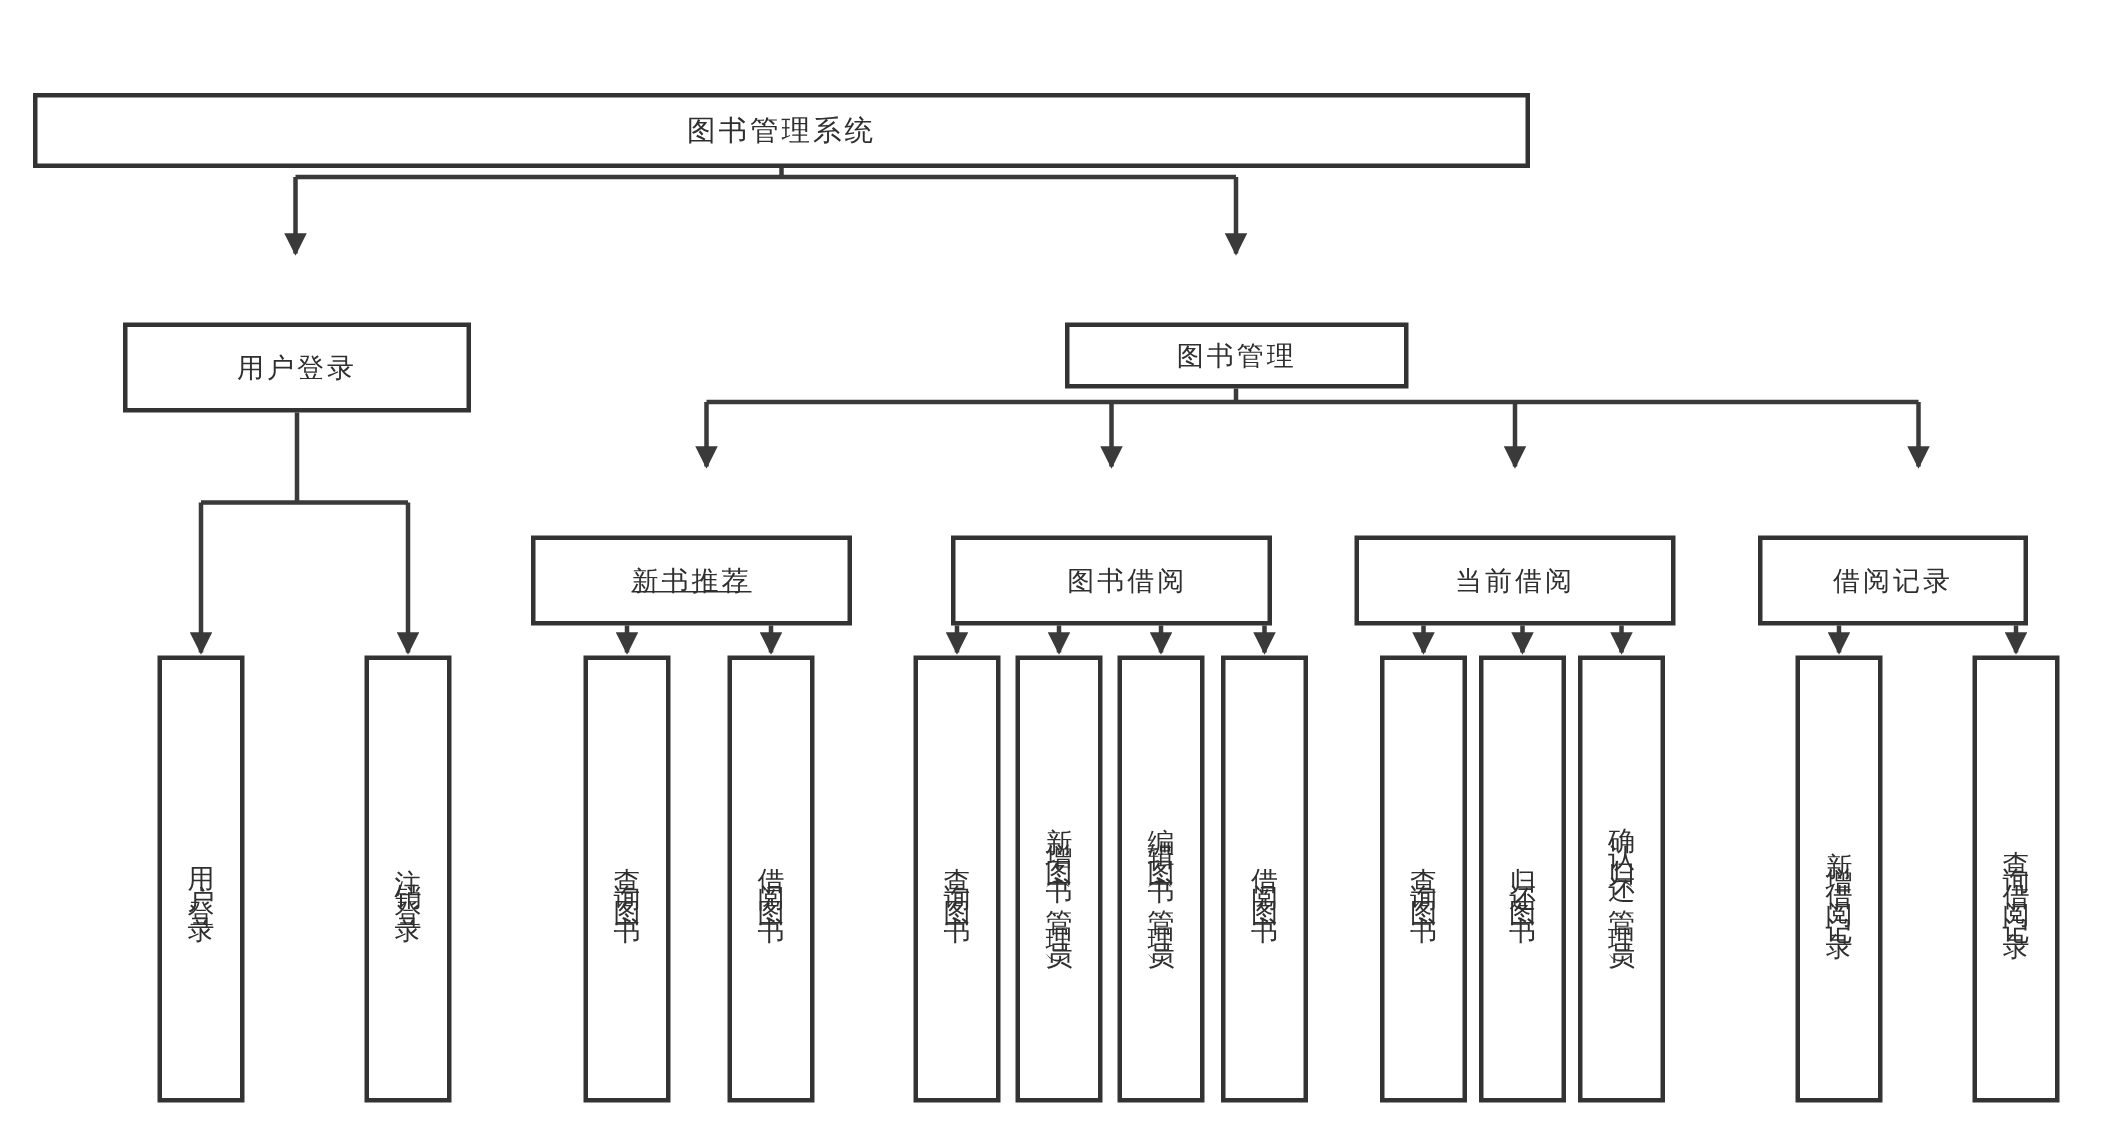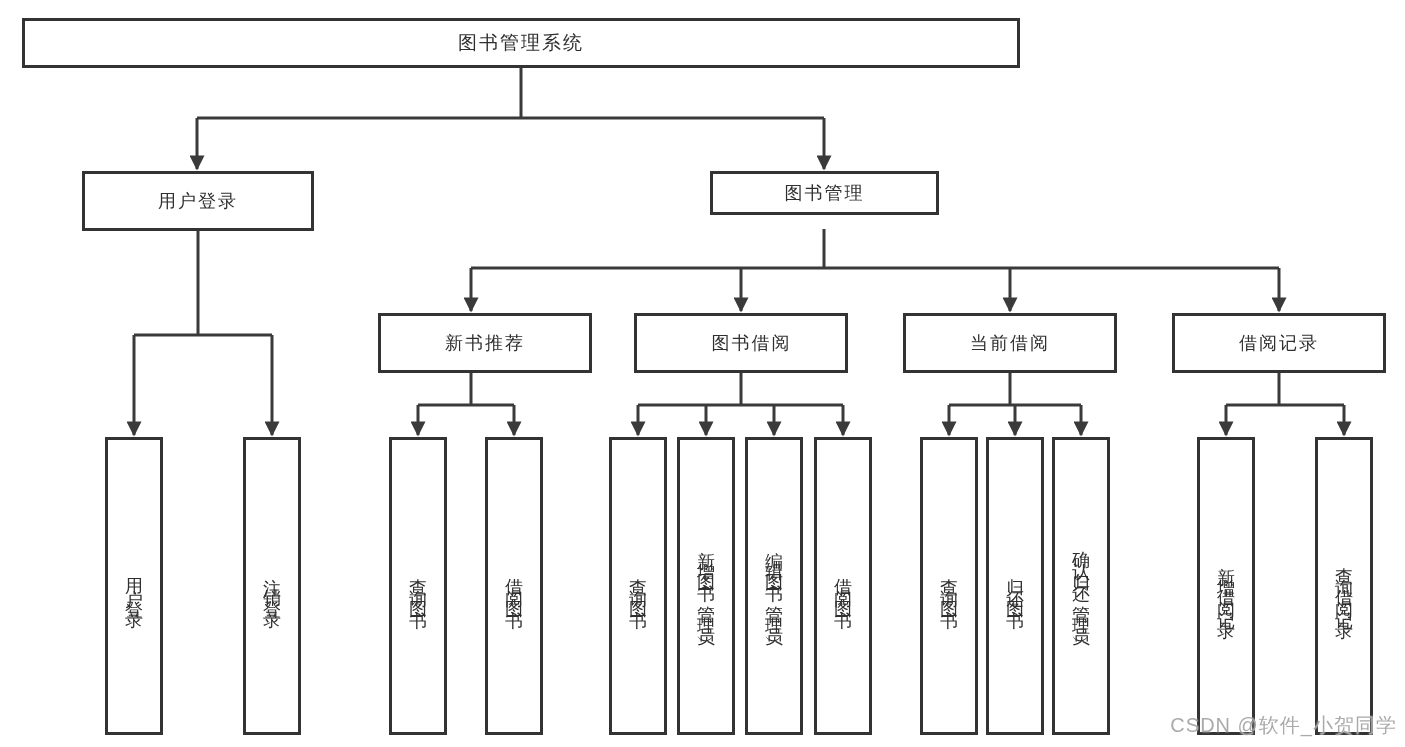--- a/index.html
+++ b/index.html
@@ -28,20 +28,21 @@
     background: #ffffff;
     border: 3px solid #333333;
     display: flex;
     align-items: center;
     justify-content: center;
     color: #2f2f2f;
     font-size: 18px;
     letter-spacing: 2px;
     z-index: 1;
     white-space: nowrap;
+    margin-top: 44px;
   }
   .hbox.root { font-size: 19px; }
   .leaf {
     position: absolute;
     box-sizing: border-box;
     background: #ffffff;
     border: 3px solid #333333;
     display: flex;
     align-items: center;
     justify-content: center;
@@ -108,24 +109,24 @@
       <path d="M1226 405 V435" marker-end="url(#arrowhead)"></path>
       <path d="M1344 405 V435" marker-end="url(#arrowhead)"></path>
     </g>
   </svg>
 
   <div class="hbox root" style="left:22px; top:18px; width:998px; height:50px;">图书管理系统</div>
 
   <div class="hbox" style="left:82px; top:171px; width:232px; height:60px;">用户登录</div>
   <div class="hbox" style="left:710px; top:171px; width:229px; height:44px;">图书管理</div>
 
-  <div class="hbox" style="left:378px; top:313px; width:214px; height:60px;">新书推荐</div>
+  <div class="hbox" style="left:354px; top:313px; width:214px; height:60px;text-decoration:underline;">新书推荐</div>
   <div class="hbox" style="left:634px; top:313px; width:214px; height:60px;padding-left:21px;">图书借阅</div>
   <div class="hbox" style="left:903px; top:313px; width:214px; height:60px;">当前借阅</div>
-  <div class="hbox" style="left:1172px; top:313px; width:214px; height:60px;">借阅记录</div>
+  <div class="hbox" style="left:1172px; top:313px; width:180px; height:60px;">借阅记录</div>
 
   <div class="leaf" style="left:105px; top:437px; width:58px; height:298px;">
     <span>用户登录</span>
   </div>
   <div class="leaf" style="left:243px; top:437px; width:58px; height:298px;">
     <span>注销登录</span>
   </div>
 
   <div class="leaf" style="left:389px; top:437px; width:58px; height:298px;">
     <span>查询图书</span>
@@ -157,15 +158,14 @@
     <span>确认归还（管理员）</span>
   </div>
 
   <div class="leaf" style="left:1197px; top:437px; width:58px; height:298px;">
     <span>新增借阅记录</span>
   </div>
   <div class="leaf" style="left:1315px; top:437px; width:58px; height:298px;">
     <span>查询借阅记录</span>
   </div>
 
-  <div class="watermark">CSDN @软件_小贺同学</div>
 
 </div>
 
 </body></html>

